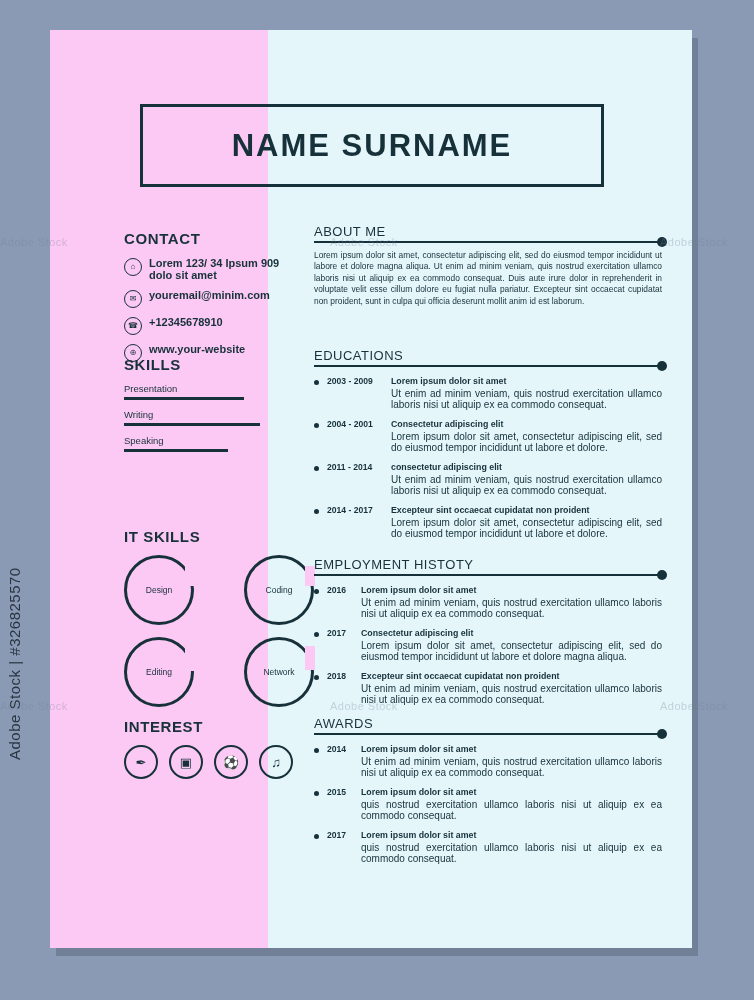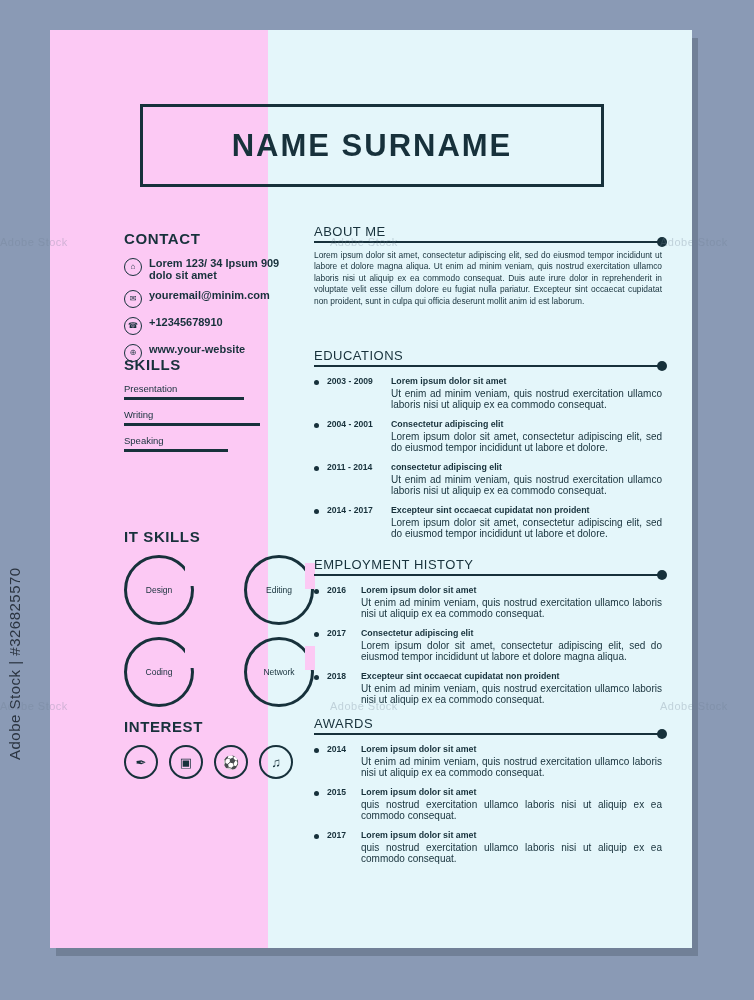--- a/index.html
+++ b/index.html
@@ -186,25 +186,25 @@
       <div class="bar-bg" style="width:104px"></div>
     </div>
   </div>
 
   <div class="lc" style="top:498px">
     <div class="sec-title">IT SKILLS</div>
     <div class="circles">
       <div class="ring g1">
           <span>Design</span>
         </div>
+      <div class="ring g3">
+          <span>Coding</span>
+        </div>
       <div class="ring g2">
           <span>Editing</span>
-        </div>
-      <div class="ring g3">
-          <span>Coding</span>
         </div>
       <div class="ring g4">
           <span>Network</span>
         </div>
     </div>
   </div>
 
   <div class="lc" style="top:688px">
     <div class="sec-title">INTEREST</div>
     <div class="interests">

